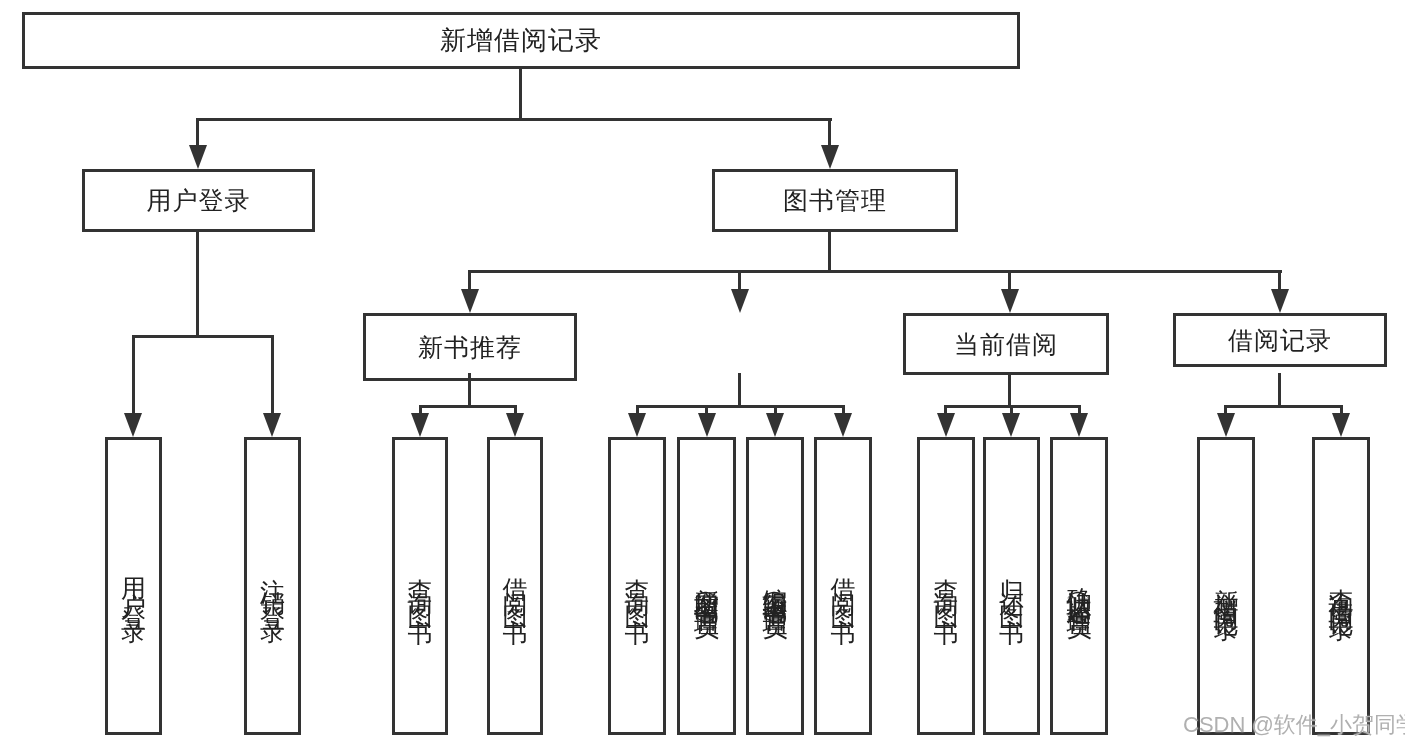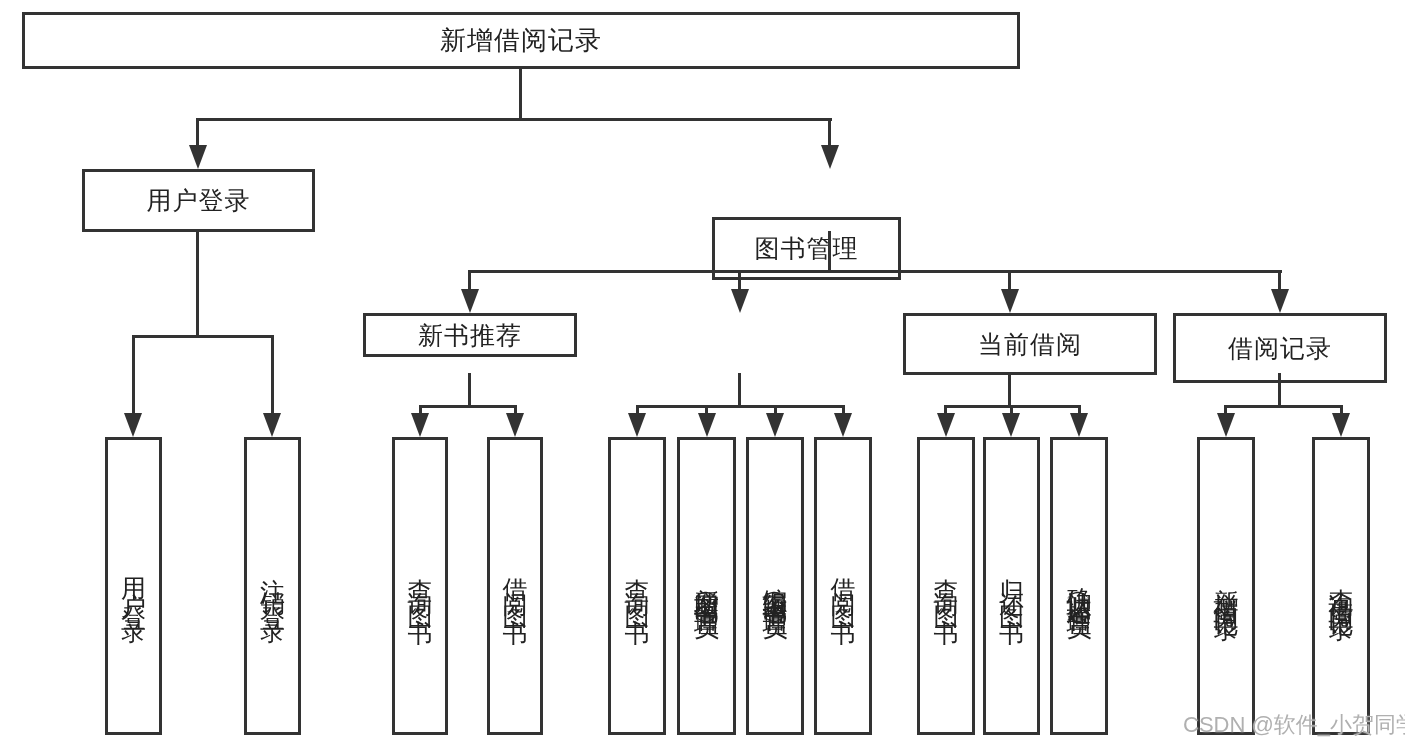--- a/index.html
+++ b/index.html
@@ -57,43 +57,43 @@
   <div class="box h root" style="left:22px;top:12px;width:998px;height:57px;">新增借阅记录</div>
 
   <div class="ln" style="left:519px;top:69px;width:3px;height:51px;"></div>
   <div class="ln" style="left:196px;top:118px;width:636px;height:3px;"></div>
   <div class="ln" style="left:196px;top:118px;width:3px;height:30px;"></div>
   <div class="ln" style="left:828px;top:118px;width:3px;height:30px;"></div>
   <div class="arrow" style="left:189px;top:145px;"></div>
   <div class="arrow" style="left:821px;top:145px;"></div>
 
   <div class="box h" style="left:82px;top:169px;width:233px;height:63px;">用户登录</div>
-  <div class="box h" style="left:712px;top:169px;width:189px;height:63px;margin-top:48px;">图书管理</div>
+  <div class="box h" style="left:712px;top:169px;width:246px;height:63px;">图书管理</div>
 
   <div class="ln" style="left:196px;top:231px;width:3px;height:106px;"></div>
   <div class="ln" style="left:132px;top:335px;width:142px;height:3px;"></div>
   <div class="ln" style="left:132px;top:335px;width:3px;height:82px;"></div>
   <div class="ln" style="left:271px;top:335px;width:3px;height:82px;"></div>
   <div class="arrow" style="left:124px;top:413px;"></div>
   <div class="arrow" style="left:263px;top:413px;"></div>
 
   <div class="ln" style="left:828px;top:231px;width:3px;height:41px;"></div>
   <div class="ln" style="left:468px;top:270px;width:814px;height:3px;"></div>
   <div class="ln" style="left:468px;top:270px;width:3px;height:22px;"></div>
   <div class="ln" style="left:738px;top:270px;width:3px;height:22px;"></div>
   <div class="ln" style="left:1008px;top:270px;width:3px;height:22px;"></div>
   <div class="ln" style="left:1278px;top:270px;width:3px;height:22px;"></div>
   <div class="arrow" style="left:461px;top:289px;"></div>
   <div class="arrow" style="left:731px;top:289px;"></div>
   <div class="arrow" style="left:1001px;top:289px;"></div>
   <div class="arrow" style="left:1271px;top:289px;"></div>
 
-  <div class="box h" style="left:363px;top:313px;width:214px;height:44px;">新书推荐</div>
-  <div class="box h" style="left:903px;top:313px;width:254px;height:62px;">当前借阅</div>
-  <div class="box h" style="left:1173px;top:313px;width:214px;height:70px;">借阅记录</div>
+  <div class="box h" style="left:363px;top:313px;width:214px;height:68px;">新书推荐</div>
+  <div class="box h" style="left:903px;top:313px;width:206px;height:62px;">当前借阅</div>
+  <div class="box h" style="left:1173px;top:313px;width:214px;height:54px;">借阅记录</div>
 
   <div class="ln" style="left:468px;top:373px;width:3px;height:34px;"></div>
   <div class="ln" style="left:738px;top:373px;width:3px;height:34px;"></div>
   <div class="ln" style="left:1008px;top:373px;width:3px;height:34px;"></div>
   <div class="ln" style="left:1278px;top:373px;width:3px;height:34px;"></div>
 
   <div class="ln" style="left:419px;top:405px;width:97px;height:3px;"></div>
   <div class="ln" style="left:636px;top:405px;width:208px;height:3px;"></div>
   <div class="ln" style="left:945px;top:405px;width:135px;height:3px;"></div>
   <div class="ln" style="left:1225px;top:405px;width:117px;height:3px;"></div>

